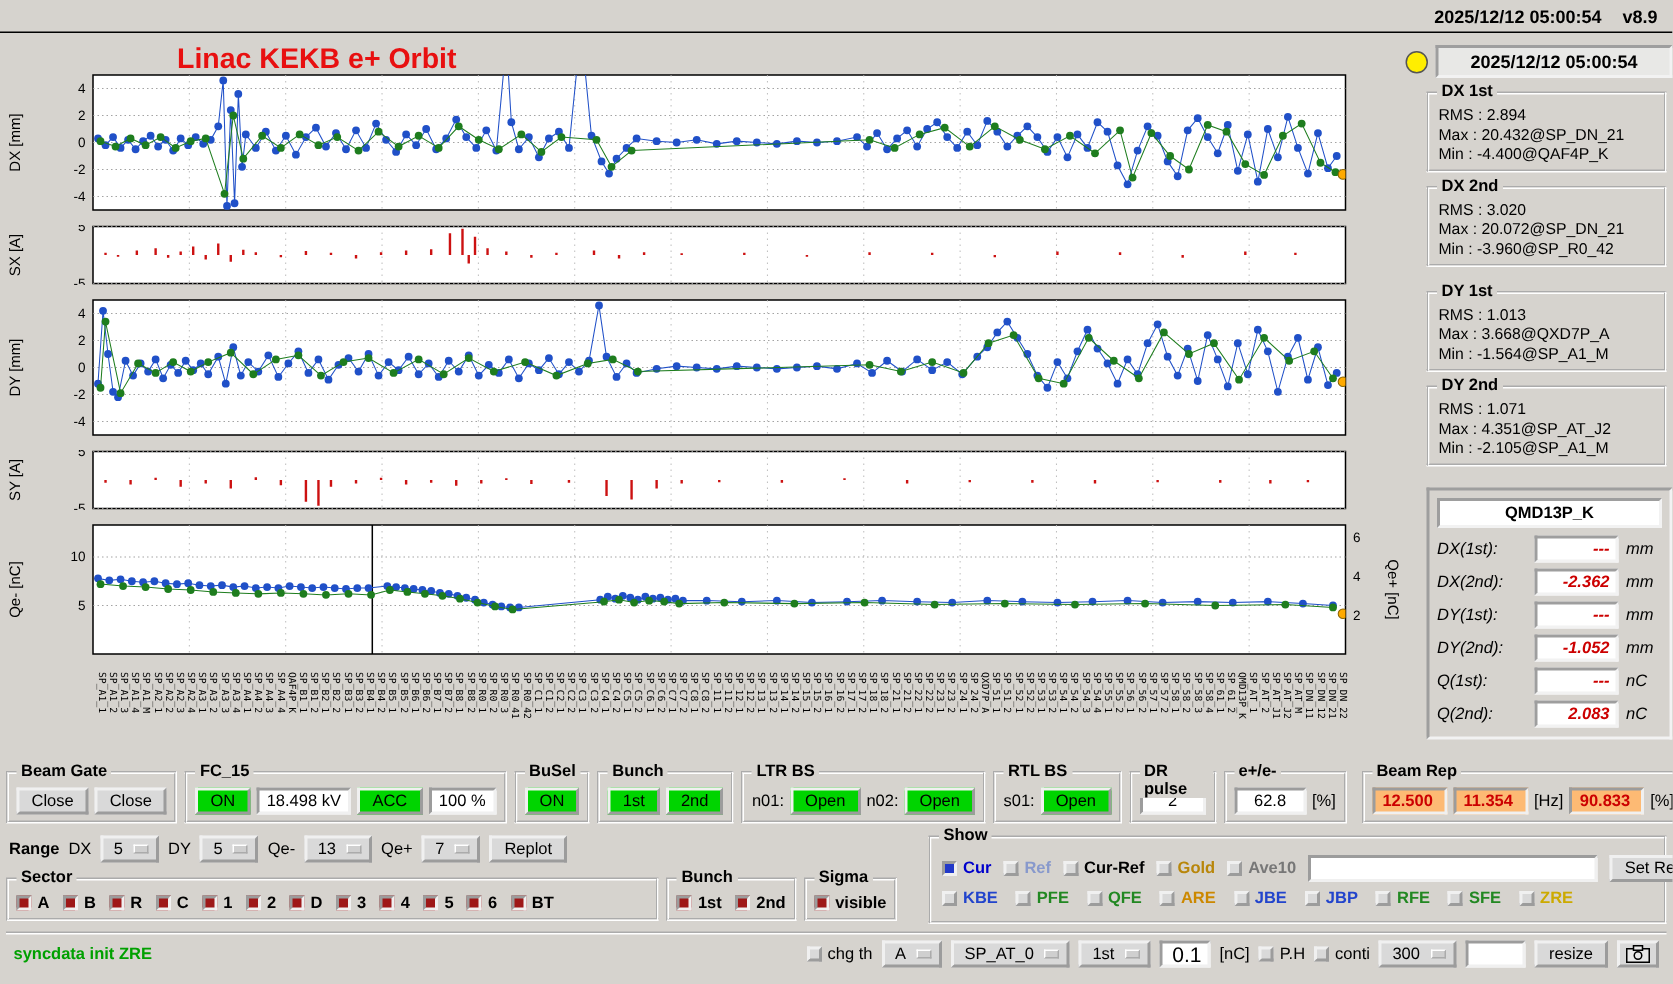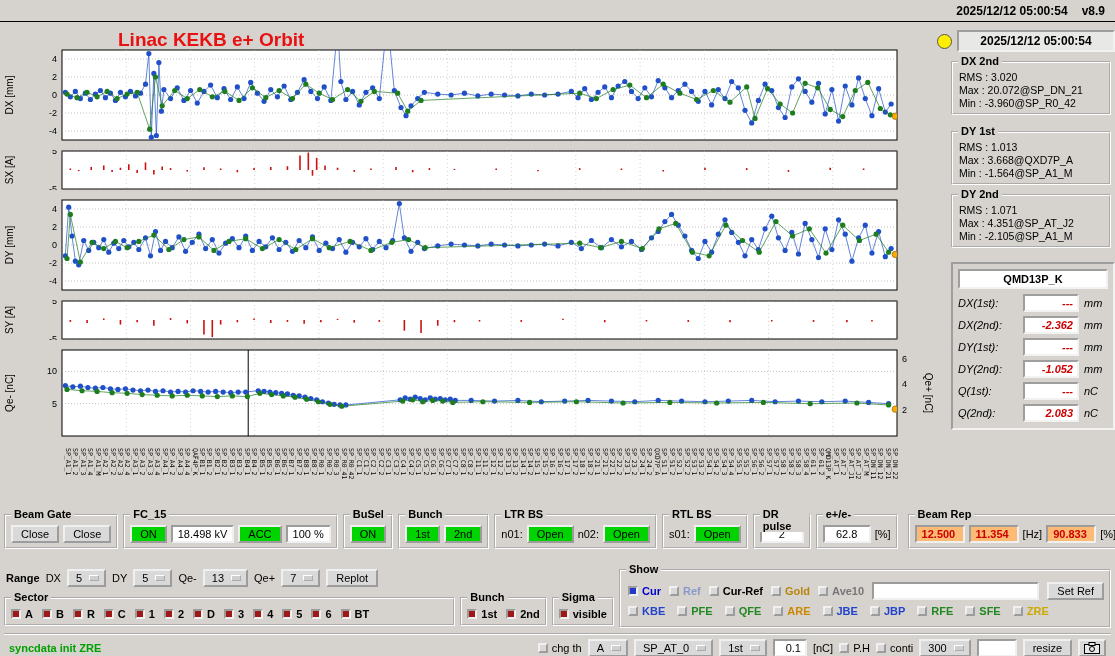--- a/index.html
+++ b/index.html
@@ -55,26 +55,26 @@
   .field.pink { background:#fdba74; color:#cc0000; font-weight:bold; }
   .opt { position:relative; display:inline-flex; align-items:center; border:2px outset #f0f0f0;
          background:#d9d9d9; padding:1px 22px 1px 7px; min-height:18px; white-space:nowrap; }
   .opt .ind { position:absolute; right:5px; top:50%; margin-top:-3px; width:10px; height:6px;
               border:1px outset #fff; background:#cfcfcf; }
   .cbrow { display:inline-flex; align-items:center; gap:4px; white-space:nowrap; }
   .cb { width:10px; height:10px; border:2px outset #f0f0f0; background:#d9d9d9; flex:none; }
   .cb.on { border-style:inset; background:#9e1818; }
   .cb.onblue { border-style:inset; background:#2238c8; }
   input.entry { border:2px inset #f0f0f0; background:#fff; height:18px;
-                font-family:"Liberation Sans",sans-serif; font-size:11px; padding:0 4px; }
+                font-family:"Liberation Sans",sans-serif; font-size:14px; padding:0 4px; }
 
   .bottom { padding:4px 4px 0 4px; }
   .ctlrow1 { display:flex; align-items:center; gap:5px; }
   .spacer { flex:1; }
-  .bottom2 { display:flex; align-items:flex-start; gap:5px; margin-top:14px; }
+  .bottom2 { display:flex; align-items:flex-start; gap:21px; margin-top:2px; }
   .b2left { flex:1; }
   .rangerow { display:flex; align-items:center; gap:6px; margin:6px 0 4px 2px; }
   .rangerow .rlabel { font-weight:bold; }
   .sectorrow { display:flex; align-items:center; gap:5px; }
   .showframe { width:492px; }
   .showrow { display:flex; align-items:center; gap:8px; margin:2px 0 5px 2px; }
 
   .statusbar { display:flex; align-items:center; gap:6px; height:28px; margin-top:5px;
                border-top:2px groove #fff; padding:0 5px; }
   .statusmsg { color:#00a000; font-weight:bold; }
@@ -894,20 +894,26 @@
       </div>
   </div>
 
   <div class="right">
     <div class="tsrow">
       <span class="lamp"></span>
       <span class="tsfield">2025/12/12 05:00:54</span>
     </div>
     <div id="stats">
         <div class="statbox">
+          <span class="legend">DX 1st</span>
+          <div class="statline">RMS : 2.894</div>
+          <div class="statline">Max : 20.432@SP_DN_21</div>
+          <div class="statline">Min : -4.400@QAF4P_K</div>
+        </div>
+        <div class="statbox">
           <span class="legend">DX 2nd</span>
           <div class="statline">RMS : 3.020</div>
           <div class="statline">Max : 20.072@SP_DN_21</div>
           <div class="statline">Min : -3.960@SP_R0_42</div>
         </div>
         <div class="statbox gap">
           <span class="legend">DY 1st</span>
           <div class="statline">RMS : 1.013</div>
           <div class="statline">Max : 3.668@QXD7P_A</div>
           <div class="statline">Min : -1.564@SP_A1_M</div>

